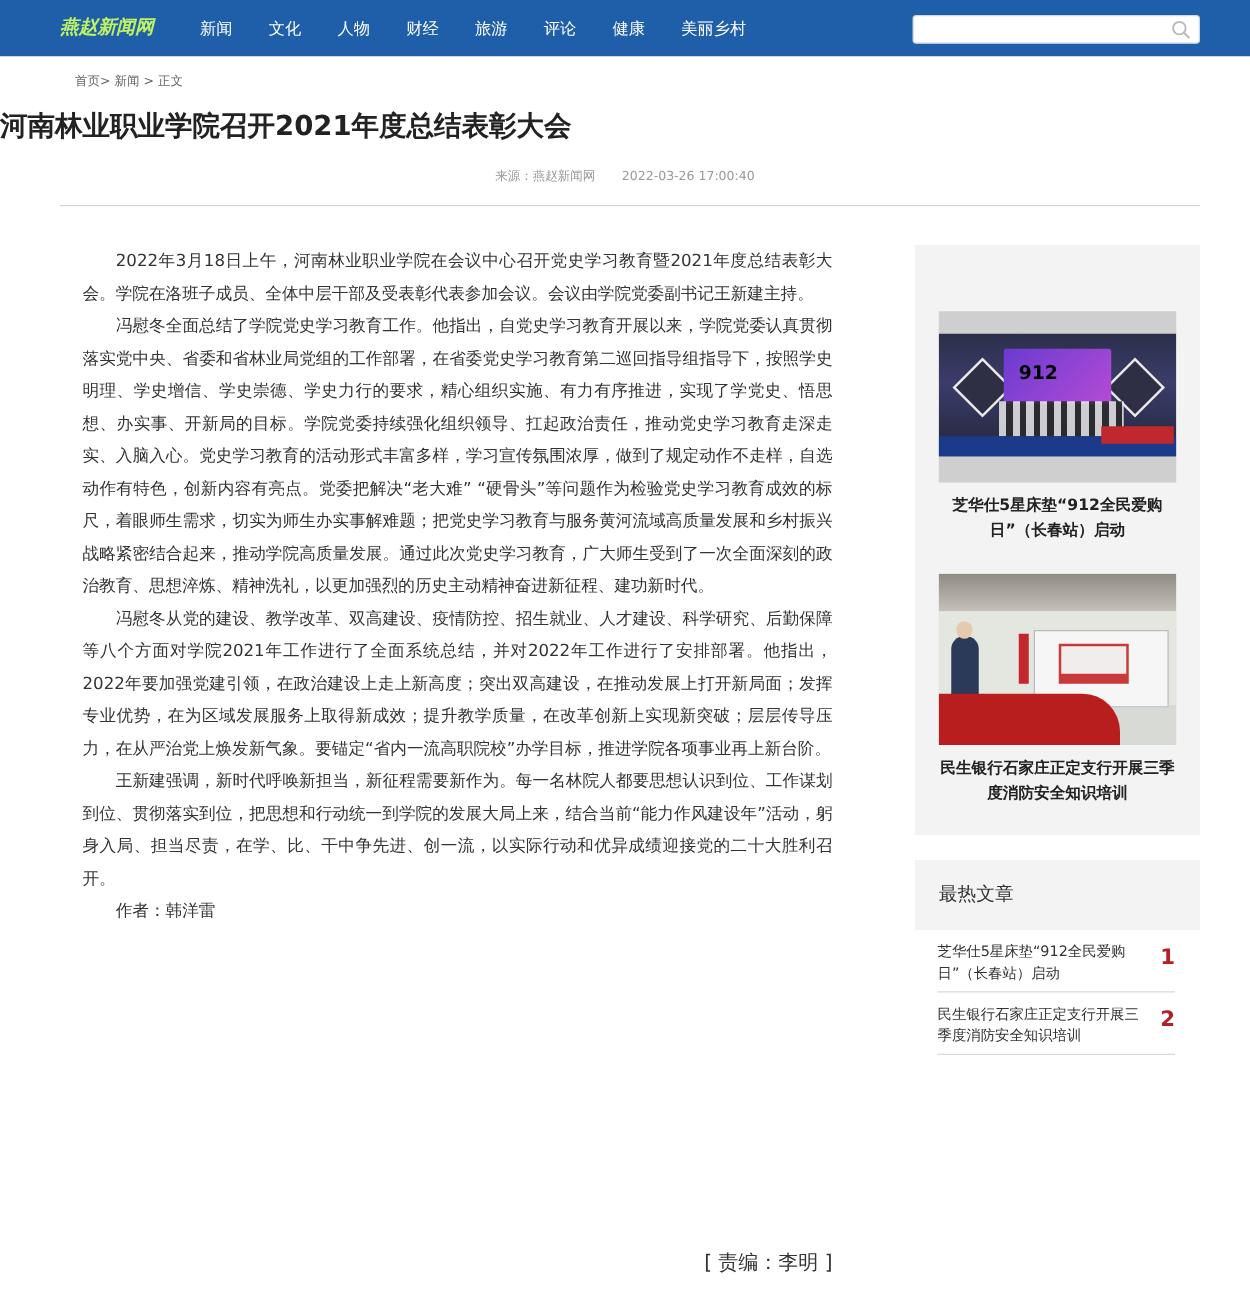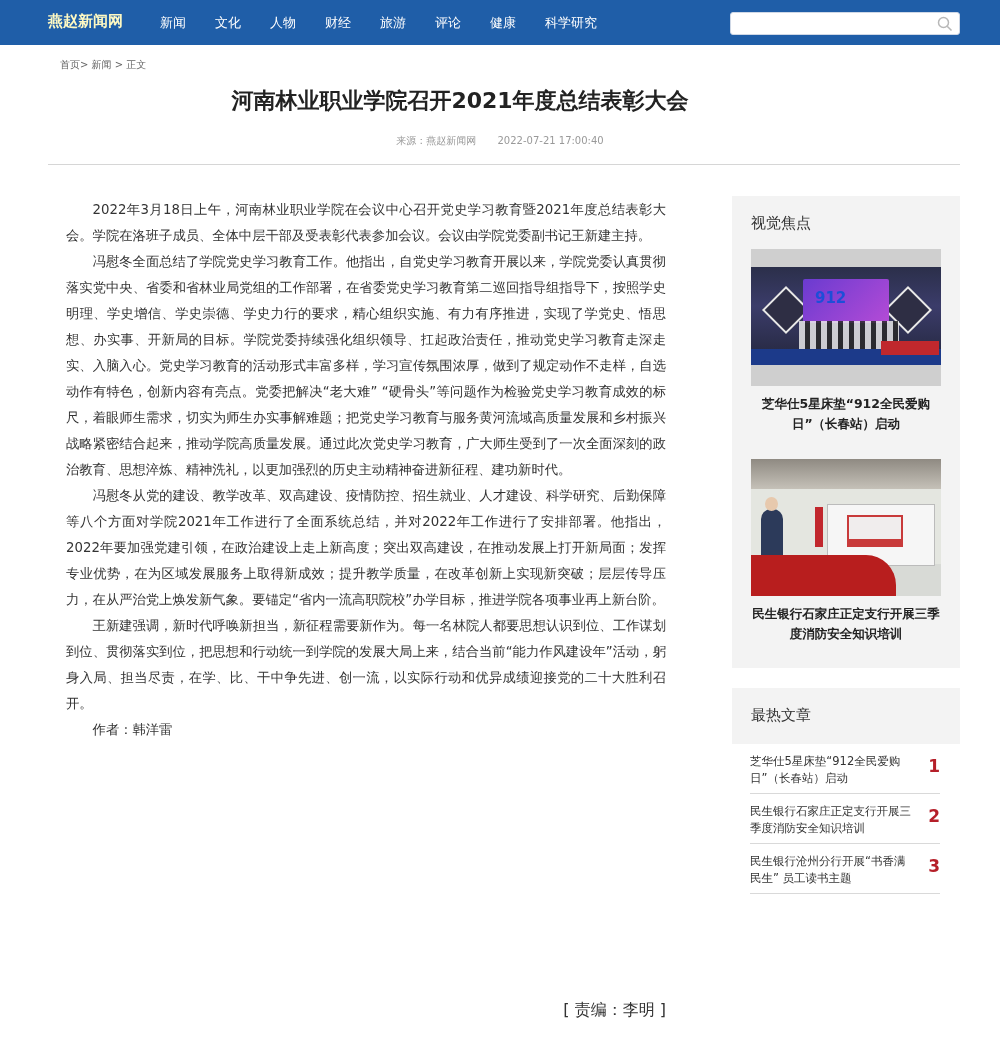--- a/index.html
+++ b/index.html
@@ -1,54 +1,54 @@
 <!DOCTYPE html>
 <html><head>
 <meta charset="utf-8">
 <style>
   * { box-sizing: border-box; margin: 0; padding: 0; }
   html, body { width: 1000px; height: 1041px; background: #ffffff; overflow: hidden; }
   body { font-family: "DejaVu Sans", "Liberation Sans", sans-serif; color: #333; position: relative; }
 
   
   .topbar { position: absolute; left: 0; top: 0; width: 1000px; height: 45px; background: #1f5ea8; }
-  .logo { position: absolute; left: 48px; top: 12px; font-family: "DejaVu Serif", serif; font-weight: bold; font-size: 15px; color: #fef9c3; letter-spacing: 0px; }
+  .logo { position: absolute; left: 48px; top: 12px; font-family: "DejaVu Serif", serif; font-style: italic; font-weight: bold; font-size: 15px; color: #bef264; letter-spacing: 0px; }
   .nav { position: absolute; left: 160px; top: 0; height: 45px; display: flex; align-items: center; }
   .nav a { color: #ffffff; font-size: 13px; text-decoration: none; margin-right: 29px; }
   .search { position: absolute; left: 730px; top: 12px; width: 230px; height: 23px; background: #ffffff; border: 1px solid #cfd8e6; border-radius: 3px; }
   .search input { border: none; outline: none; width: 200px; height: 21px; padding-left: 6px; font-size: 12px; background: transparent; }
   .search-icon { position: absolute; right: 6px; top: 3px; width: 16px; height: 16px; }
 
   
   .breadcrumb { position: absolute; left: 60px; top: 58px; font-size: 10px; color: #666; }
   .breadcrumb span { color: #666; }
 
   
-  .title { position: absolute; left: 0; top: 86px; width: 920px; text-align: center; font-size: 22px; font-weight: bold; color: #222; }
+  .title { position: absolute; left: 0; top: 86px; width: 920px; text-align: left; font-size: 22px; font-weight: bold; color: #222; }
   .meta { position: absolute; left: 0; top: 134px; width: 1000px; text-align: center; font-size: 10px; color: #999; }
   .meta .src { margin-right: 18px; }
   .divider { position: absolute; left: 48px; top: 164px; width: 912px; height: 1px; background: #d6d6d6; }
 
   
   .article { position: absolute; left: 66px; top: 197px; width: 600px; font-size: 13.3px; line-height: 26px; color: #333; }
   .article p { text-indent: 2em; margin: 0; text-align: justify; }
   .editor { position: absolute; left: 480px; top: 1000px; width: 186px; text-align: right; font-size: 16px; color: #333; }
 
   
   .side-box { position: absolute; left: 732px; width: 228px; background: #f3f3f3; }
   .focus-box { top: 196px; height: 472px; }
   .side-head { font-size: 15px; color: #333; padding: 18px 0 0 19px; height: 52px; }
   .focus-item { position: absolute; left: 19px; width: 190px; }
   .focus-img { width: 190px; height: 137px; position: relative; overflow: hidden; }
   .focus-caption { text-align: center; font-size: 12.5px; font-weight: bold; color: #222; line-height: 20px; margin-top: 8px; }
 
   .img1 { background: #cfcfcf; }
   .img1 .stage { position: absolute; left: 0; top: 18px; width: 190px; height: 98px; background: linear-gradient(180deg, #2b2f4a 0%, #3b3c6a 40%, #23263b 100%); }
   .img1 .screen { position: absolute; left: 52px; top: 30px; width: 86px; height: 44px; background: linear-gradient(135deg, #6a3bd0, #b44bd6); border-radius: 2px; }
-  .img1 .screen-text { position: absolute; left: 64px; top: 40px; color: #1d4ed8; font-weight: bold; font-size: 15px; }
+  .img1 .screen-text { position: absolute; left: 64px; top: 40px; color: #000000; font-weight: bold; font-size: 15px; }
   .img1 .diamond { position: absolute; width: 34px; height: 34px; border: 2px solid #e9e9e9; transform: rotate(45deg); background: #2e2e44; }
   .img1 .people { position: absolute; left: 48px; top: 72px; width: 100px; height: 28px; background: repeating-linear-gradient(90deg, #e8e8e8 0 6px, #2a2a2a 6px 11px); opacity: 0.85; }
   .img1 .floor { position: absolute; left: 0; top: 100px; width: 190px; height: 16px; background: #1c3a8a; }
   .img1 .badge { position: absolute; left: 130px; top: 92px; width: 58px; height: 14px; background: #c0282d; }
 
   .img2 { background: #d8dad6; }
   .img2 .ceiling { position: absolute; left: 0; top: 0; width: 190px; height: 30px; background: linear-gradient(180deg,#8f8a82,#c5c1b8); }
   .img2 .wall { position: absolute; left: 0; top: 30px; width: 190px; height: 75px; background: #e4e6e0; }
   .img2 .projector { position: absolute; left: 76px; top: 45px; width: 108px; height: 62px; background: #f6f6f6; border: 1px solid #bbb; }
   .img2 .slide { position: absolute; left: 96px; top: 56px; width: 56px; height: 32px; background: #c83a3a; }
@@ -69,56 +69,55 @@
 <div class="topbar">
   <div class="logo">燕赵新闻网</div>
   <div class="nav">
     <a>新闻</a>
     <a>文化</a>
     <a>人物</a>
     <a>财经</a>
     <a>旅游</a>
     <a>评论</a>
     <a>健康</a>
-    <a>科学研究</a>
+    <a>美丽乡村</a>
   </div>
   <div class="search">
     <input type="text" placeholder="" style="">
     <svg class="search-icon" viewBox="0 0 16 16">
       <circle cx="6.5" cy="6.5" r="5" fill="none" stroke="#b8b8b8" stroke-width="1.5"></circle>
       <line x1="10.2" y1="10.2" x2="14.5" y2="14.5" stroke="#b8b8b8" stroke-width="1.6"></line>
     </svg>
   </div>
 </div>
 
 <div class="breadcrumb">
   <span>首页</span><span>&gt;</span>
   <span>新闻</span>
   <span>&gt;</span>
   <span>正文</span>
 </div>
 
 <h1 class="title">河南林业职业学院召开2021年度总结表彰大会</h1>
 <div class="meta">
   <span class="src">来源：燕赵新闻网</span>
-  <span>2022-07-21 17:00:40</span>
+  <span>2022-03-26 17:00:40</span>
 </div>
 <div class="divider"></div>
 
 <div class="article">
   <p>2022年3月18日上午，河南林业职业学院在会议中心召开党史学习教育暨2021年度总结表彰大会。学院在洛班子成员、全体中层干部及受表彰代表参加会议。会议由学院党委副书记王新建主持。</p>
   <p>冯慰冬全面总结了学院党史学习教育工作。他指出，自党史学习教育开展以来，学院党委认真贯彻落实党中央、省委和省林业局党组的工作部署，在省委党史学习教育第二巡回指导组指导下，按照学史明理、学史增信、学史崇德、学史力行的要求，精心组织实施、有力有序推进，实现了学党史、悟思想、办实事、开新局的目标。学院党委持续强化组织领导、扛起政治责任，推动党史学习教育走深走实、入脑入心。党史学习教育的活动形式丰富多样，学习宣传氛围浓厚，做到了规定动作不走样，自选动作有特色，创新内容有亮点。党委把解决“老大难” “硬骨头”等问题作为检验党史学习教育成效的标尺，着眼师生需求，切实为师生办实事解难题；把党史学习教育与服务黄河流域高质量发展和乡村振兴战略紧密结合起来，推动学院高质量发展。通过此次党史学习教育，广大师生受到了一次全面深刻的政治教育、思想淬炼、精神洗礼，以更加强烈的历史主动精神奋进新征程、建功新时代。</p>
   <p>冯慰冬从党的建设、教学改革、双高建设、疫情防控、招生就业、人才建设、科学研究、后勤保障等八个方面对学院2021年工作进行了全面系统总结，并对2022年工作进行了安排部署。他指出，2022年要加强党建引领，在政治建设上走上新高度；突出双高建设，在推动发展上打开新局面；发挥专业优势，在为区域发展服务上取得新成效；提升教学质量，在改革创新上实现新突破；层层传导压力，在从严治党上焕发新气象。要锚定“省内一流高职院校”办学目标，推进学院各项事业再上新台阶。</p>
   <p>王新建强调，新时代呼唤新担当，新征程需要新作为。每一名林院人都要思想认识到位、工作谋划到位、贯彻落实到位，把思想和行动统一到学院的发展大局上来，结合当前“能力作风建设年”活动，躬身入局、担当尽责，在学、比、干中争先进、创一流，以实际行动和优异成绩迎接党的二十大胜利召开。</p>
   <p>作者：韩洋雷</p>
 </div>
 <div class="editor">[ 责编：李明 ]</div>
 
 <div class="side-box focus-box">
-  <div class="side-head">视觉焦点</div>
 
   <div class="focus-item" style="top:53px;">
     <div class="focus-img img1">
       <div class="stage"></div>
       <div class="diamond" style="left:18px; top:44px;"></div>
       <div class="diamond" style="left:140px; top:44px;"></div>
       <div class="screen"></div>
       <div class="screen-text">912</div>
       <div class="people"></div>
       <div class="floor"></div>
@@ -148,17 +147,13 @@
 </div>
 <div class="hot-list">
   <div class="hot-item">
     <div>芝华仕5星床垫“912全民爱购日”（长春站）启动</div>
     <div class="hot-rank">1</div>
   </div>
   <div class="hot-item">
     <div>民生银行石家庄正定支行开展三季度消防安全知识培训</div>
     <div class="hot-rank">2</div>
   </div>
-  <div class="hot-item">
-    <div>民生银行沧州分行开展“书香满民生” 员工读书主题</div>
-    <div class="hot-rank">3</div>
-  </div>
 </div>
 
 </body></html>

